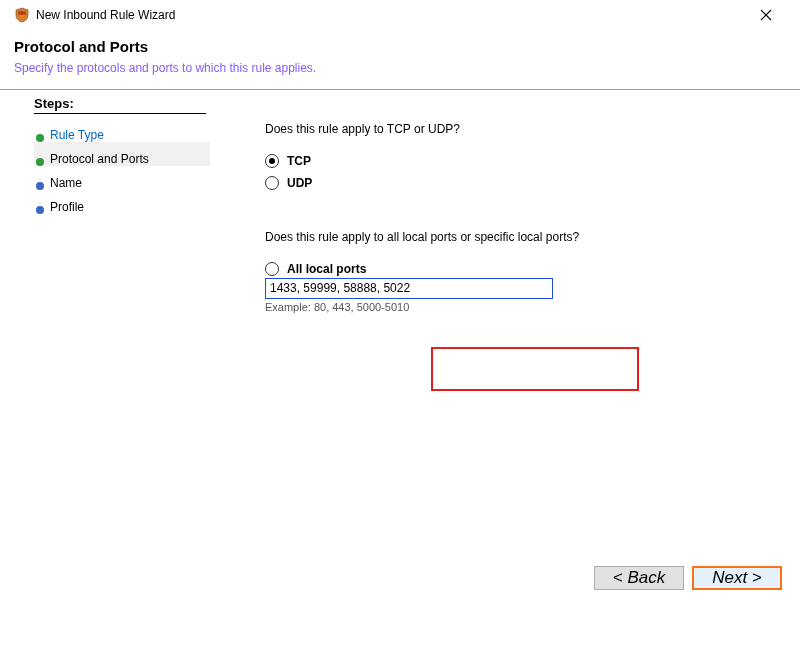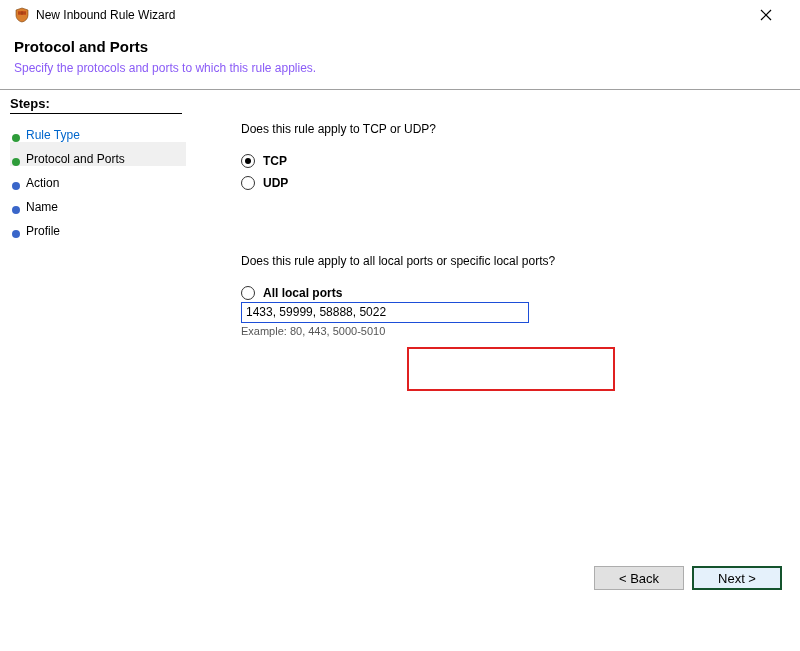--- a/index.html
+++ b/index.html
@@ -35,20 +35,21 @@
     margin: 0 0 6px 0;
     font-size: 15px;
     font-weight: bold;
   }
   .header .subtitle { font-size: 12px; color: #8b5cf6; }
   .hr { height: 1px; background: #a0a0a0; margin: 0; }
 
   .body {
     display: flex;
     height: 500px;
+    padding-left: 24px;
   }
   .sidebar {
     width: 186px;
     padding: 6px 0 0 10px;
     background: #fff;
   }
   .sidebar .steps-label {
     font-weight: bold;
     font-size: 13px;
     padding-bottom: 2px;
@@ -96,21 +97,21 @@
   }
   .radio.checked::after {
     content: "";
     position: absolute;
     top: 3px; left: 3px;
     width: 6px; height: 6px;
     background: #000;
     border-radius: 50%;
   }
   .radio-label { font-weight: bold; font-size: 12px; }
-  .group2 { margin-top: 60px; }
+  .group2 { margin-top: 36px; }
 
   .highlight-box {
     position: absolute;
     border: 2px solid #e02020;
     pointer-events: none;
   }
   .ports-input {
     width: 288px;
     height: 21px;
     border: 1px solid #1d4ed8;
@@ -130,26 +131,26 @@
     right: 18px;
     bottom: 0px;
     display: flex;
     gap: 8px;
   }
   .btn {
     width: 90px; height: 24px;
     background: #e1e1e1;
     border: 1px solid #adadad;
     font-family: inherit;
-    font-size: 13px;
+    font-size: 17px;
     cursor: default;
-    display: flex; align-items: center; justify-content: center;
+    display: flex; align-items: center; justify-content: center; font-style: italic;
   }
   .btn.default {
-    border: 2px solid #14532d;
+    border: 2px solid #f97316;
     background: #e5f1fb;
     width: 90px; height: 24px;
   }
   .slp-col { display:inline-block; width:170px; }
   .input-col { display:inline-block; vertical-align: top; }
 </style>
 </head>
 <body>
 
 <div class="titlebar">
@@ -184,24 +185,20 @@
     <div class="step-item">
       <span class="bullet green"></span>
       <a href="#">Rule Type</a>
     </div>
     <div class="step-item selected">
       <span class="bullet green"></span>
       <span class="label">Protocol and Ports</span>
     </div>
     <div class="step-item">
       <span class="bullet blue"></span>
-      <span class="label">Action</span>
-    </div>
-    <div class="step-item">
-      <span class="bullet blue"></span>
       <span class="label">Name</span>
     </div>
     <div class="step-item">
       <span class="bullet blue"></span>
       <span class="label">Profile</span>
     </div>
   </div>
 
   <div class="content">
 

